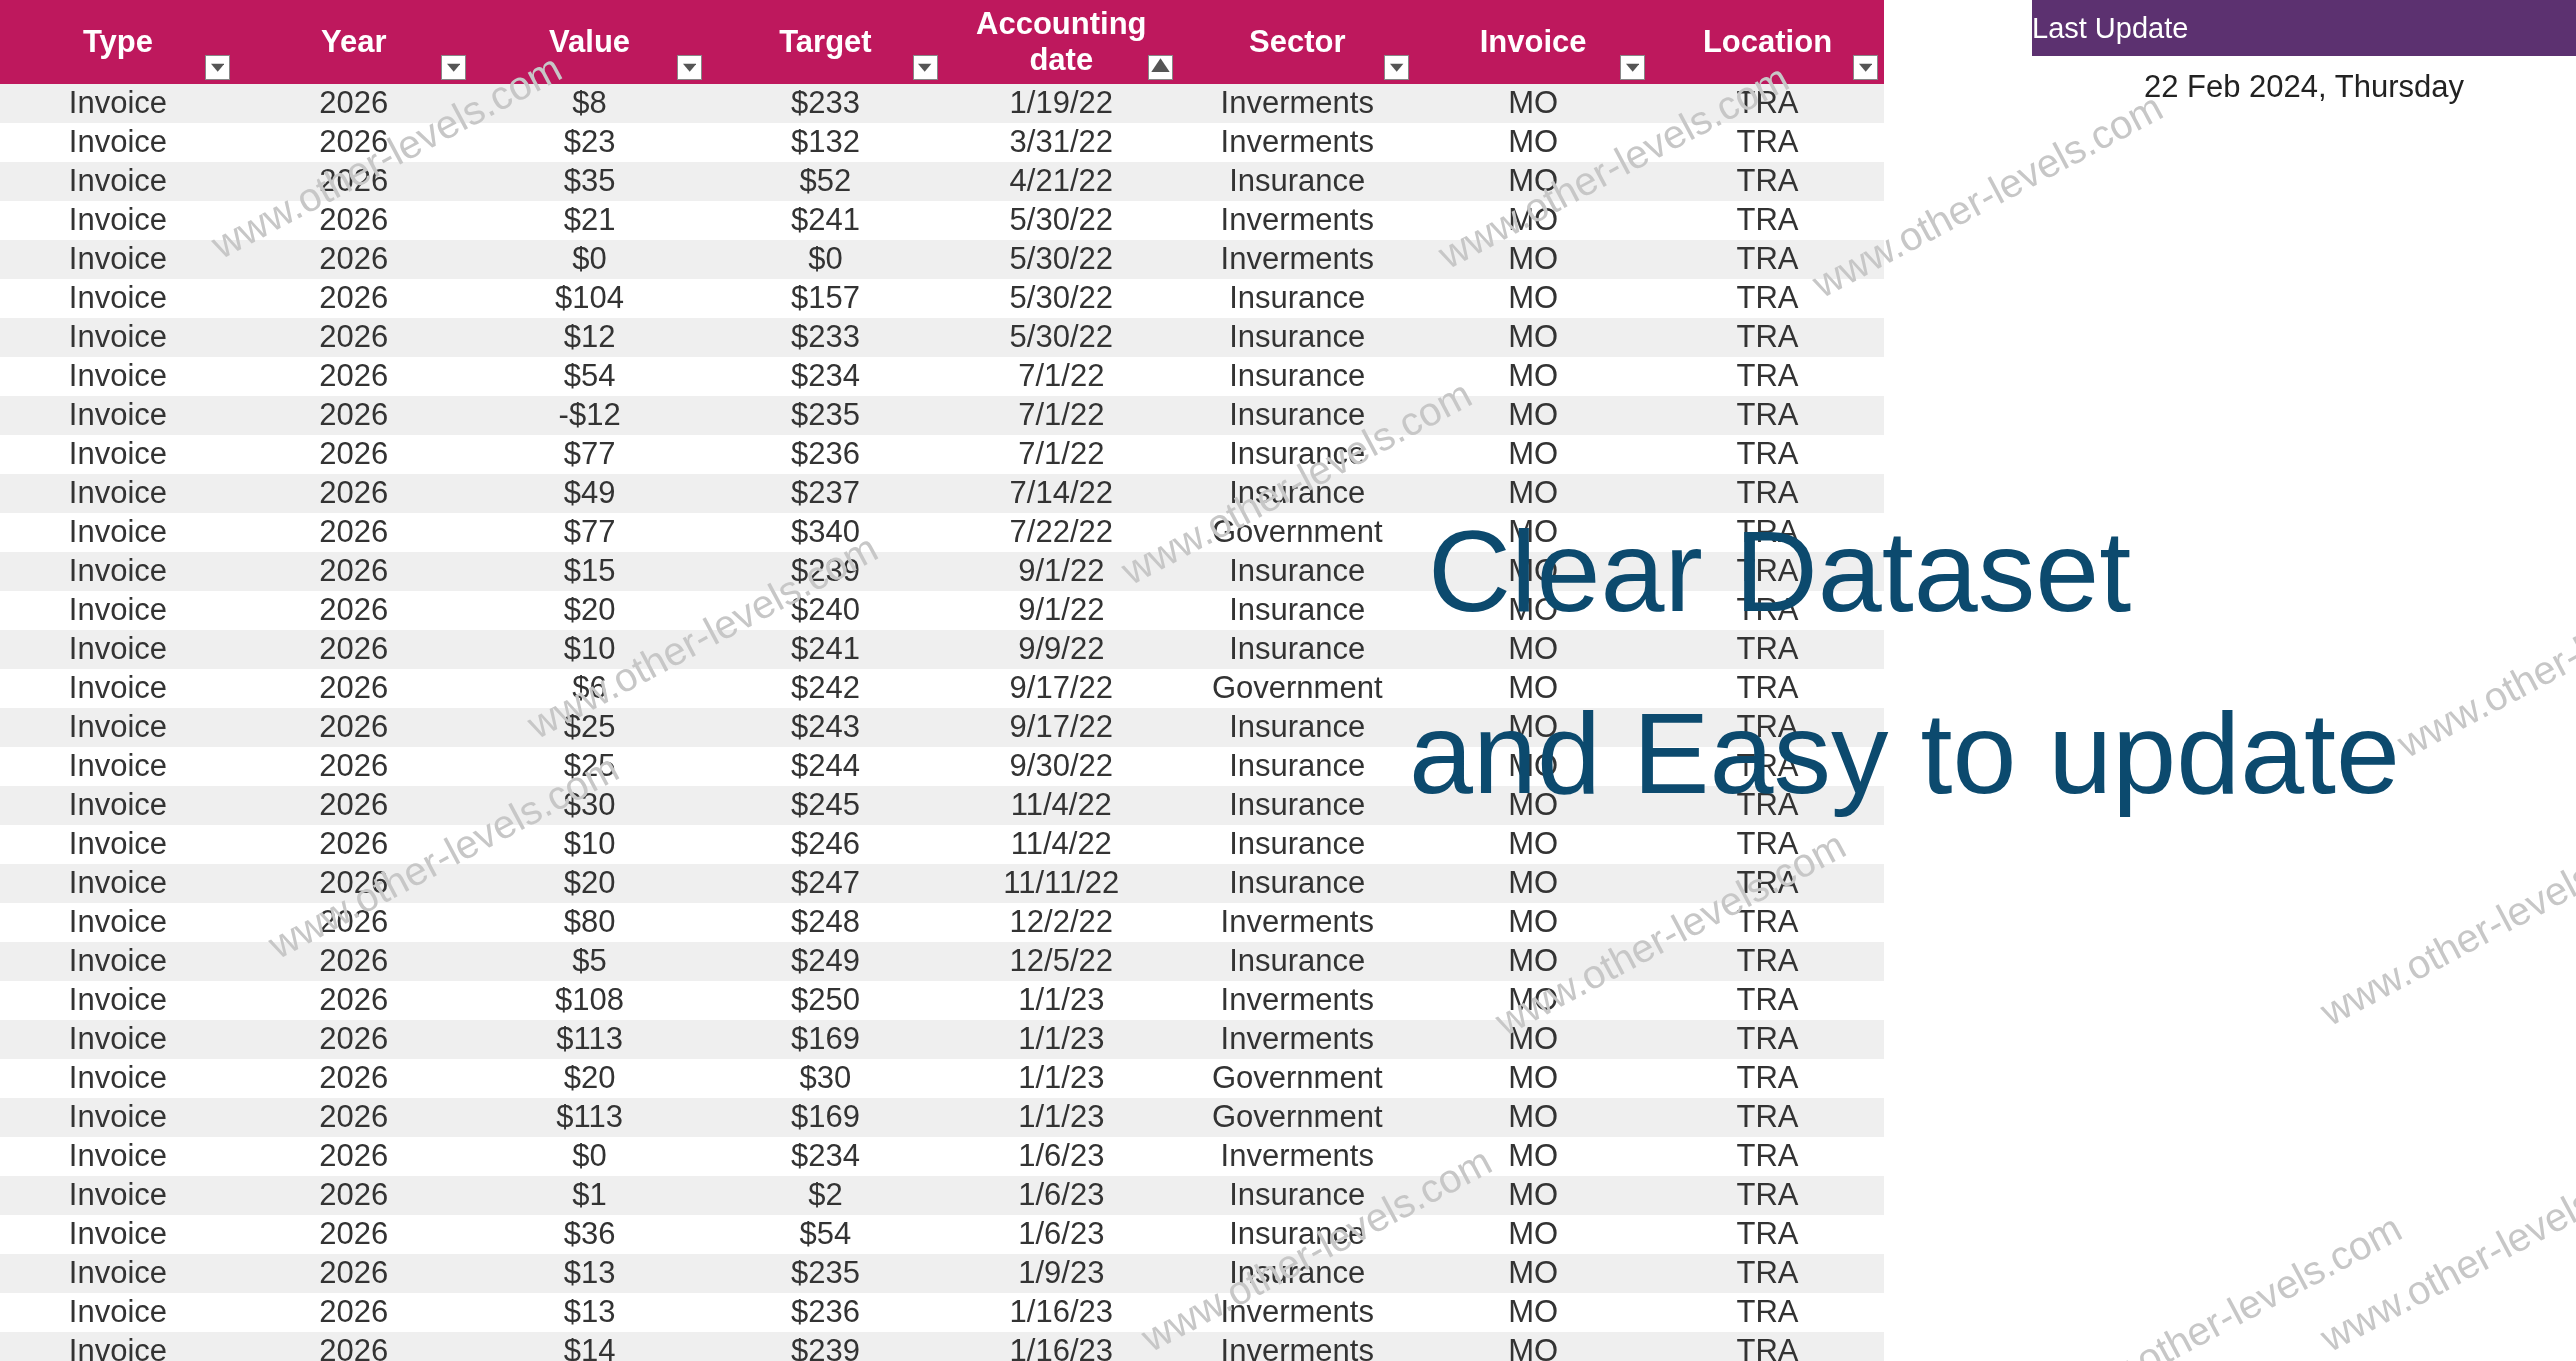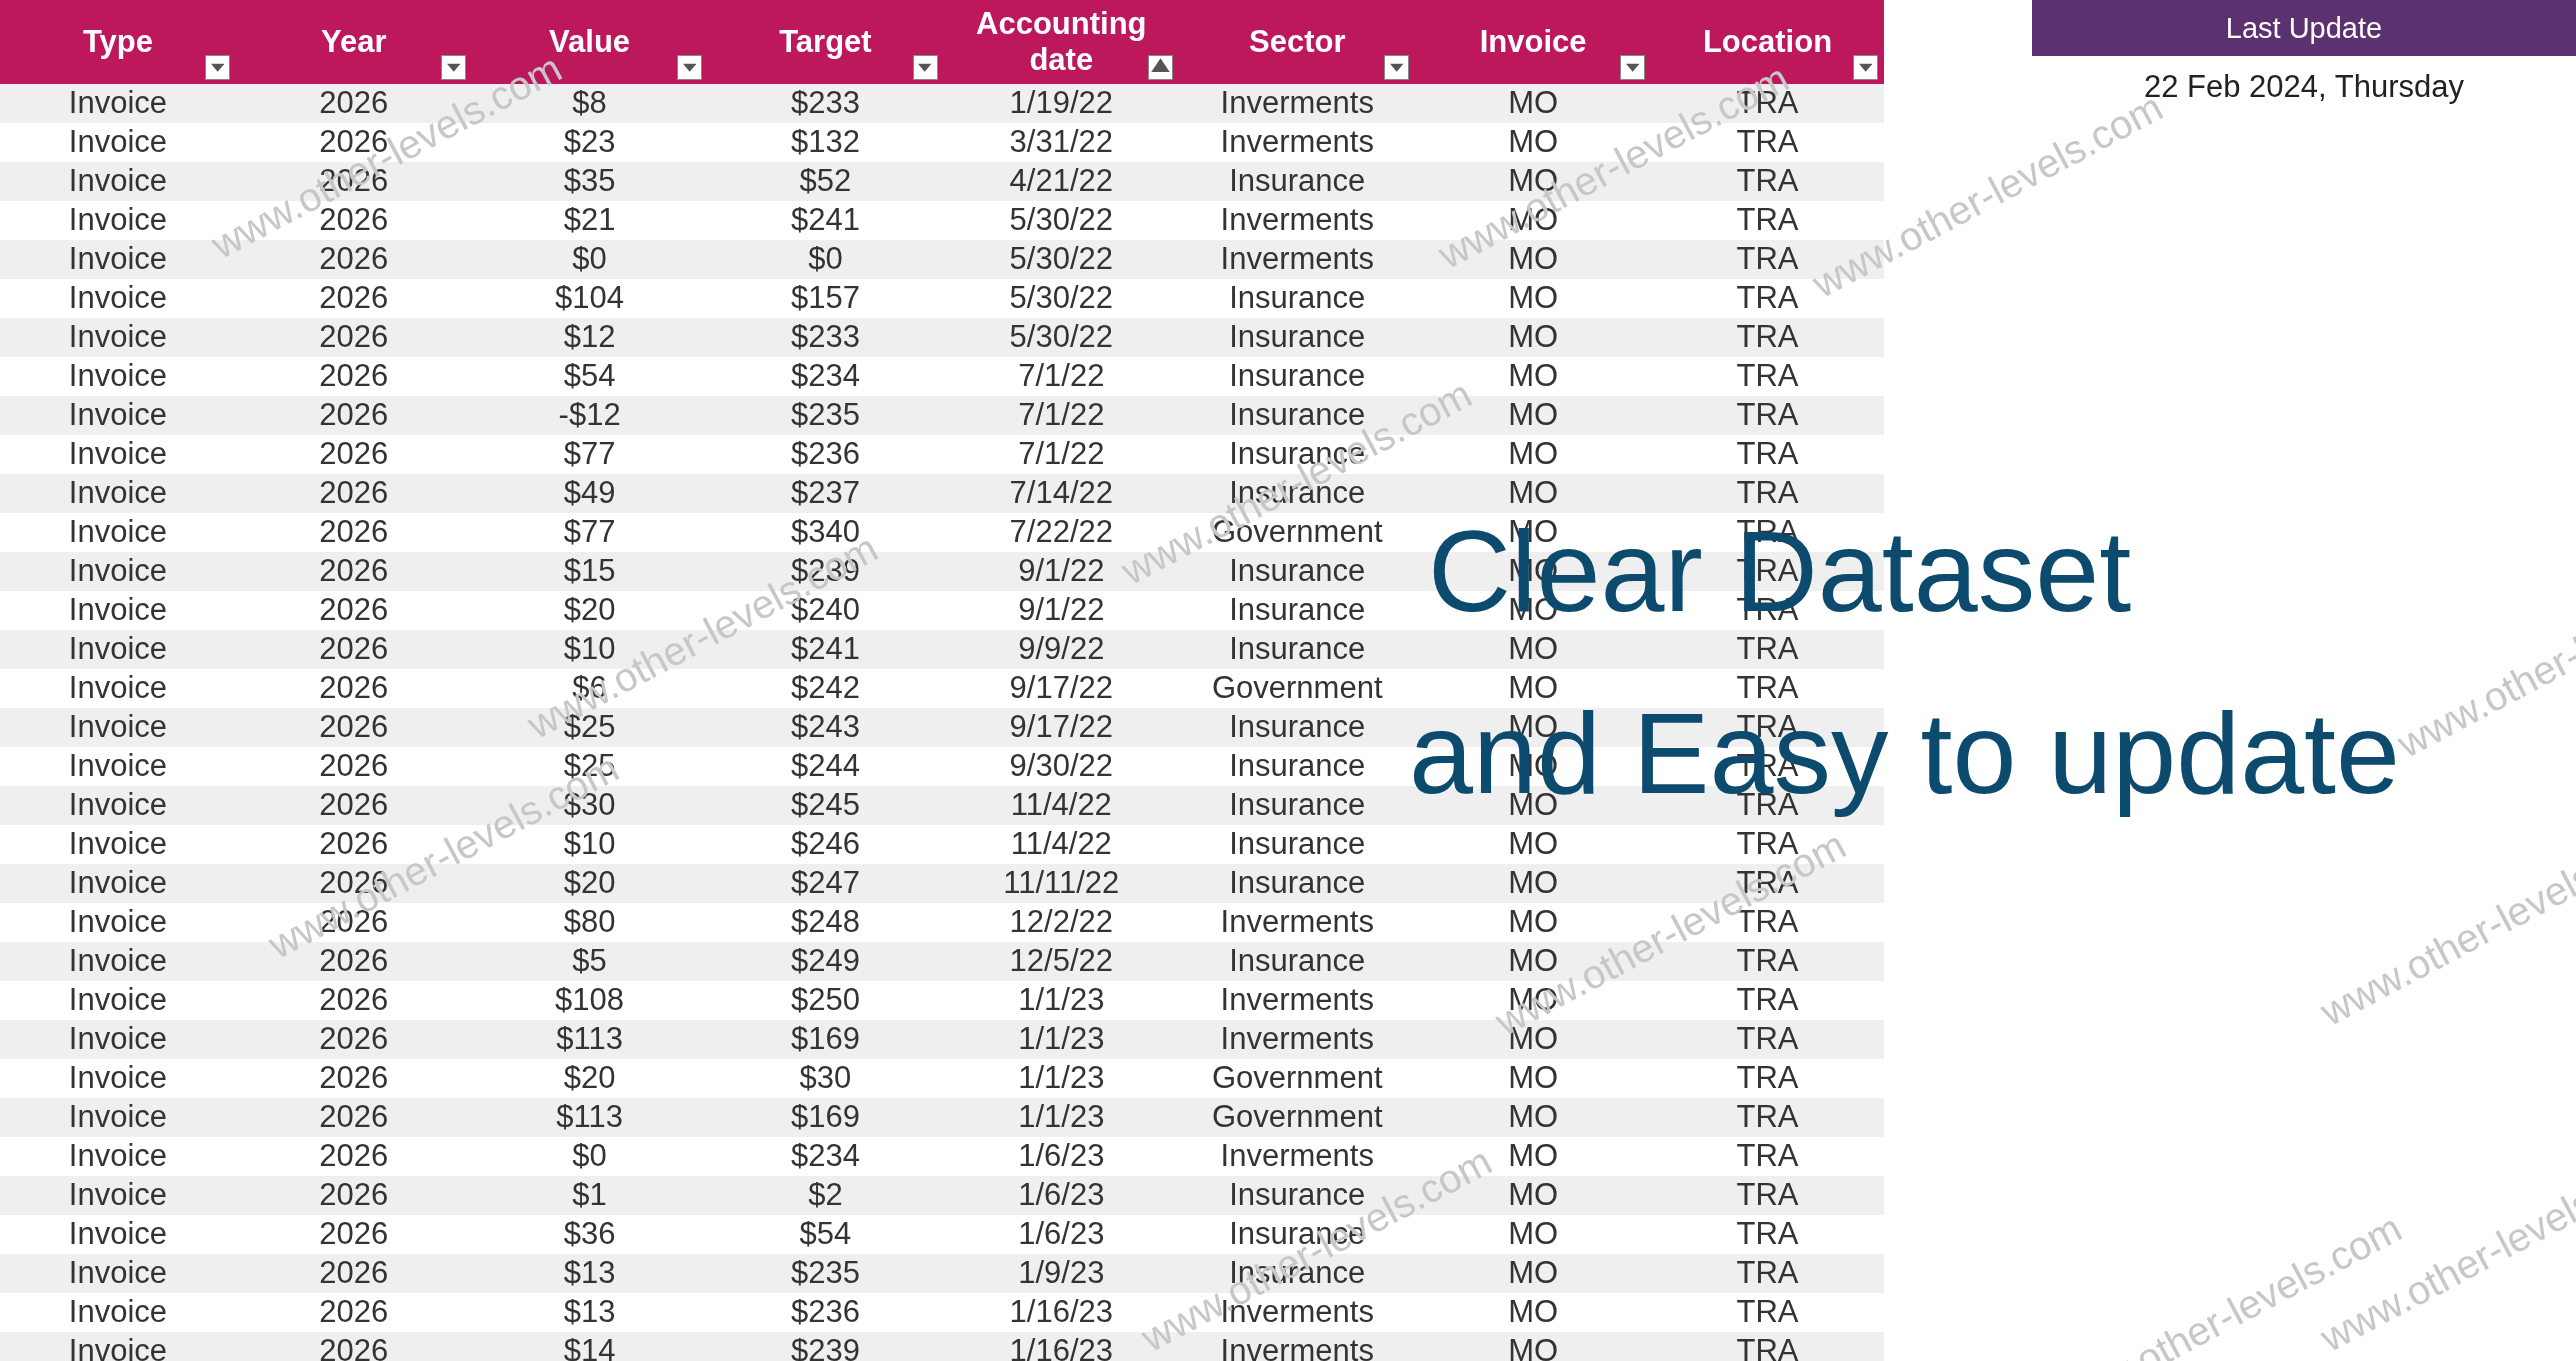--- a/index.html
+++ b/index.html
@@ -77,21 +77,20 @@
 
   .side-panel {
     position: absolute;
     top: 0;
     left: 2032px;
     width: 544px;
   }
   .update-header {
     background: #5c3170;
     color: #fff;
-    text-align: center;
     padding: 11.5px 0;
     font-size: 29px;
     font-weight: normal;
   }
   .update-date {
     text-align: center;
     padding: 13.4px 0;
     font-size: 31px;
     color: #222;
   }

